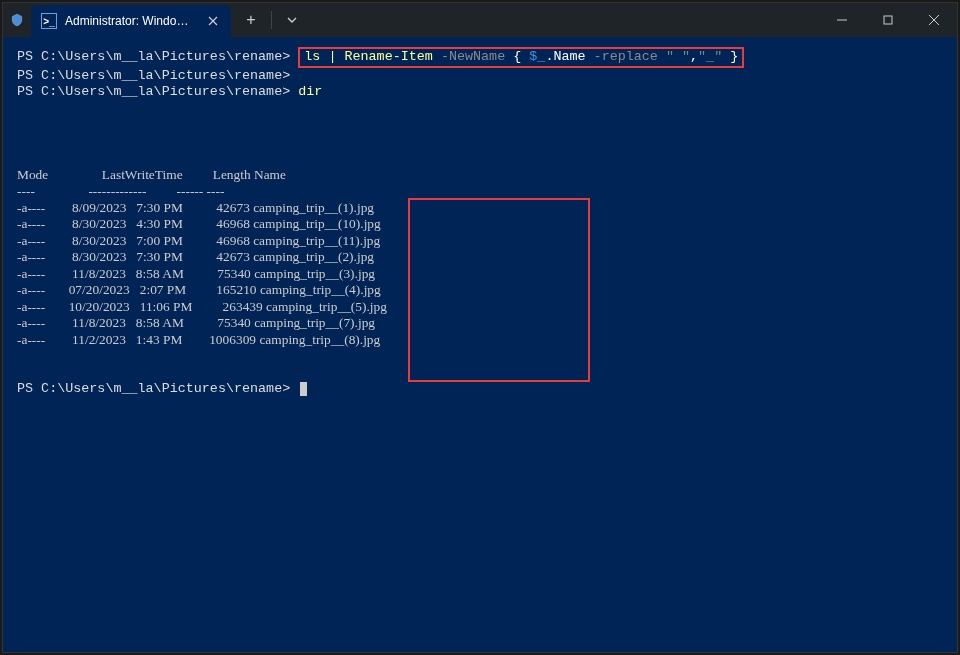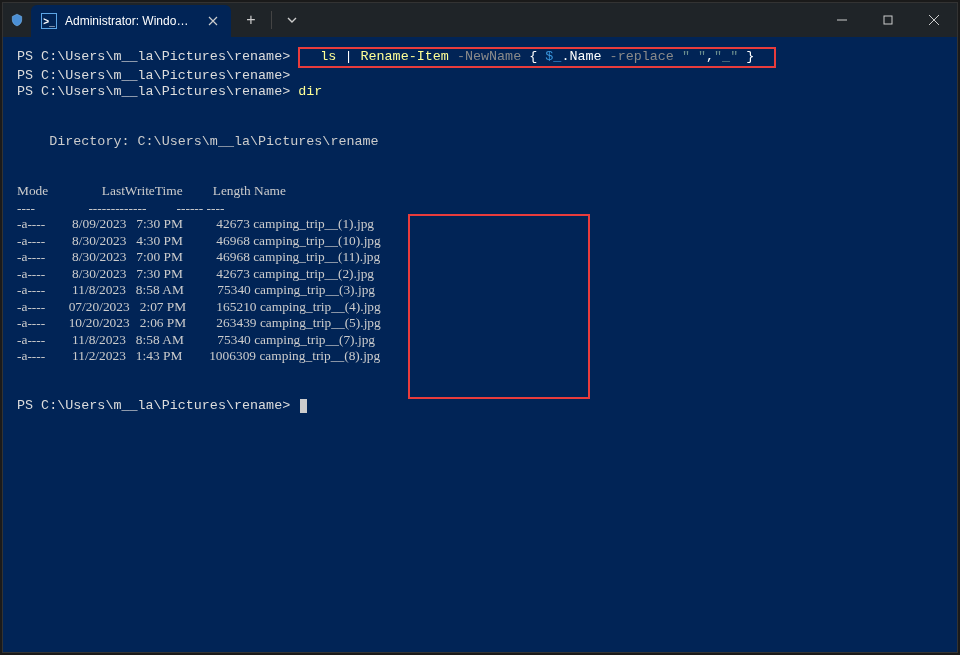--- a/index.html
+++ b/index.html
@@ -146,21 +146,21 @@
       color: #8a8a8a;
     }
     .cmd-cyan {
       color: #3a96dd;
     }
     .cmd-string {
       color: #6b8e8e;
     }
     .highlight-cmd {
       border: 2px solid #e83c3c;
-      padding: 0 20px;
+      padding: 0 4px;
       display: inline-block;
     }
     .dir-listing {
       position: relative;
       font-family: Liberation Serif, serif;
     }
     .row {
       white-space: pre;
     }
     .filename-highlight {
@@ -224,35 +224,34 @@
       </div>
     </div>
   </div>
 
   <div class="terminal">
     <div class="line"><span class="prompt-path">PS C:\Users\m__la\Pictures\rename&gt;</span> <span class="highlight-cmd"><span class="cmd-yellow">ls </span><span class="cmd-white">| </span><span class="cmd-yellow">Rename-Item </span><span class="cmd-gray">-NewName </span><span class="cmd-white">{ </span><span class="cmd-cyan">$_</span><span class="cmd-white">.Name </span><span class="cmd-gray">-replace </span><span class="cmd-string">" "</span><span class="cmd-white">,</span><span class="cmd-string">"_" </span><span class="cmd-white">}</span></span></div>
     <div class="line"><span class="prompt-path">PS C:\Users\m__la\Pictures\rename&gt;</span></div>
     <div class="line"><span class="prompt-path">PS C:\Users\m__la\Pictures\rename&gt;</span> <span class="cmd-yellow">dir</span></div>
     <div class="line">&nbsp;</div>
     <div class="line">&nbsp;</div>
-    <div class="line">    Directory: C:\Users\m__la\Pictures\rename</div>
     <div class="line">&nbsp;</div>
     <div class="line">&nbsp;</div>
 
     <div class="dir-listing" id="listing">
       <div class="row" id="hdr">Mode                LastWriteTime         Length Name</div>
       <div class="row" id="dashes">----                -------------         ------ ----</div>
       <div id="rows">
           <div class="row">-a----        8/09/2023   7:30 PM          42673 camping_trip__(1).jpg</div>
           <div class="row">-a----        8/30/2023   4:30 PM          46968 camping_trip__(10).jpg</div>
           <div class="row">-a----        8/30/2023   7:00 PM          46968 camping_trip__(11).jpg</div>
           <div class="row">-a----        8/30/2023   7:30 PM          42673 camping_trip__(2).jpg</div>
           <div class="row">-a----        11/8/2023   8:58 AM          75340 camping_trip__(3).jpg</div>
           <div class="row">-a----       07/20/2023   2:07 PM         165210 camping_trip__(4).jpg</div>
-          <div class="row">-a----       10/20/2023   2:06 PM         263439 camping_trip__(5).jpg</div>
+          <div class="row">-a----       10/20/2023   11:06 PM         263439 camping_trip__(5).jpg</div>
           <div class="row">-a----        11/8/2023   8:58 AM          75340 camping_trip__(7).jpg</div>
           <div class="row">-a----        11/2/2023   1:43 PM        1006309 camping_trip__(8).jpg</div>
         </div>
       <div class="filename-highlight" id="fbox" style="left: 390.75px; top: 31px; width: 182px; height: 184.5px;"></div>
     </div>
 
     <div class="line">&nbsp;</div>
     <div class="line">&nbsp;</div>
     <div class="line"><span class="prompt-path">PS C:\Users\m__la\Pictures\rename&gt;</span> <span class="cursor"></span></div>
   </div>

